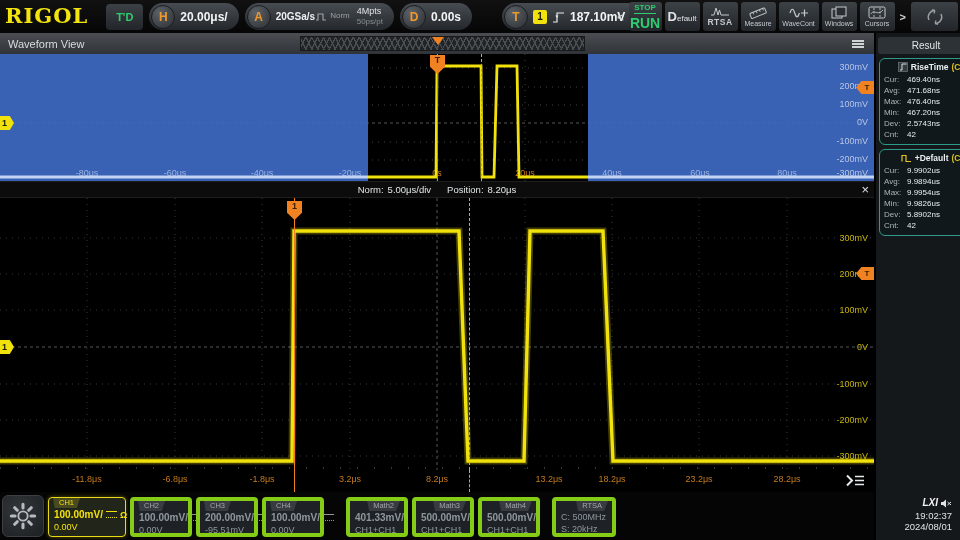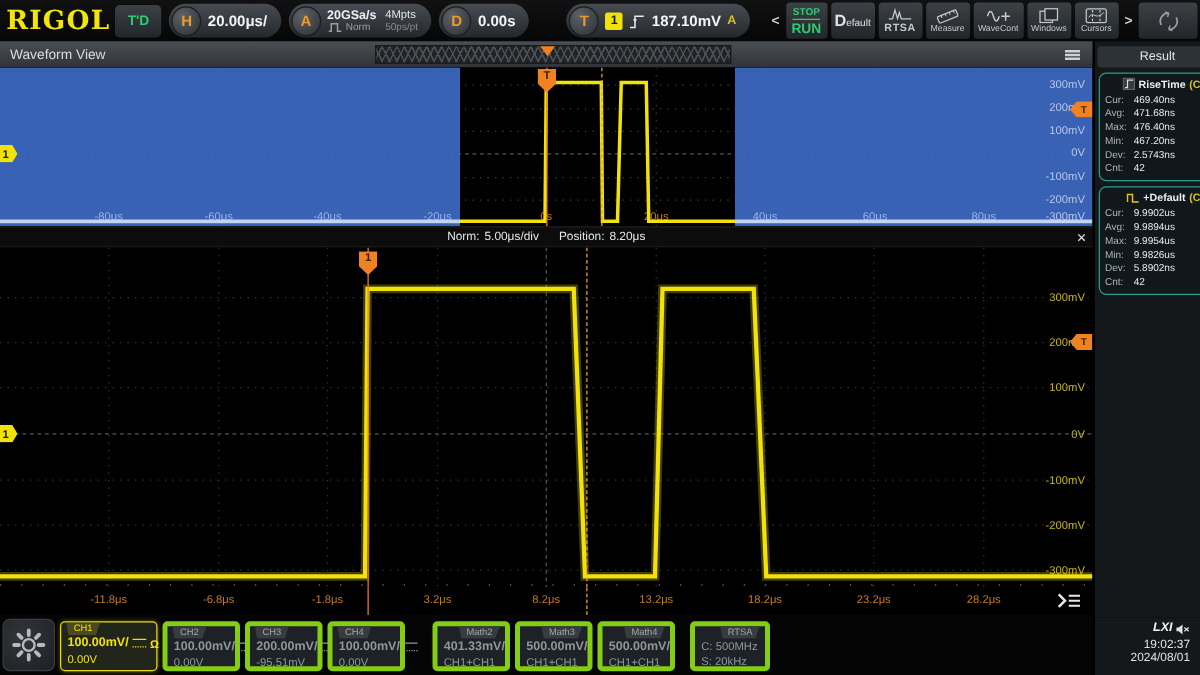--- a/index.html
+++ b/index.html
@@ -6,48 +6,48 @@
   html,body { background:#000; }
   #scene {
     position: relative; width: 960px; height: 540px; background:#000;
     font-family: "Liberation Sans", sans-serif; overflow: hidden; color:#ddd;
   }
   
   .hdr { position:absolute; left:0; top:0; width:960px; height:33px;
          background:linear-gradient(#111,#060606); display:flex; align-items:center; padding:0 3px; }
   .logo { font-family:"DejaVu Serif", serif; font-weight:bold; font-size:21px;
           color:#f2e40c; letter-spacing:1px; padding:0 4px 2px 2px; }
-  .td-btn { width:37px; height:26px; border-radius:4px; margin-left:0;
+  .td-btn { width:37px; height:26px; border-radius:4px; margin-left:14px;
             background:linear-gradient(#3c4146,#22262a); color:#2ecc71; font-weight:bold;
             font-size:11px; display:flex; align-items:center; justify-content:center; }
   .pill { display:flex; align-items:center; gap:5px; height:27px; margin-left:6px;
           background:linear-gradient(#474c52,#24282c); border-radius:15px; padding:1px 11px 1px 2px; }
   .cbtn { width:24px; height:24px; border-radius:50%; flex:0 0 auto;
           background:radial-gradient(circle at 35% 30%, #5d6268, #2b2f33);
           color:#f0982a; font-weight:bold; font-size:12px;
           display:flex; align-items:center; justify-content:center; border:1px solid #1a1d20; }
   .pillval { color:#f2f4f6; font-weight:bold; font-size:12px; white-space:nowrap; }
-  .acol { display:flex; flex-direction:column; line-height:1.1; }
+  .acol { display:flex; flex-direction:row; line-height:1.1; }
   .arate { color:#eef1f3; font-weight:bold; font-size:10px; }
   .anorm { display:flex; align-items:center; gap:3px; color:#9aa0a6; font-size:8px; }
   .acol2 { display:flex; flex-direction:column; line-height:1.2; margin-left:2px; }
   .adepth { color:#dfe3e6; font-size:9px; }
   .ares { color:#878d93; font-size:8px; }
   .tsrc { width:14px; height:14px; background:#f2e20c; color:#1a1a00; border-radius:2px;
           font-size:10px; font-weight:bold; display:flex; align-items:center; justify-content:center; }
   .tsuffix { color:#d8c020; font-weight:bold; font-size:10px; }
   .scrollarrow { color:#cfd3d6; font-size:11px; font-weight:bold; padding:0 2px; }
   .toolbar { position:absolute; right:2px; top:2px; display:flex; gap:3px; align-items:center; }
   .tool { width:35px; height:29px; border-radius:3px; background:linear-gradient(#3c4146,#22262a);
           display:flex; flex-direction:column; align-items:center; justify-content:center;
           font-size:7px; color:#c4c9cd; gap:1px; }
   .tool svg { display:block; }
   .runstop { width:33px; }
   .stop { color:#2ecc71; font-size:8px; font-weight:bold; border-bottom:1px solid #2ecc71; padding-bottom:1px; }
-  .run  { color:#2ecc71; font-size:11px; font-weight:bold; }
+  .run  { color:#2ecc71; font-size:14px; font-weight:bold; }
   .def { display:block; font-size:8px; color:#dfe3e6; }
   .def::first-letter { font-size:13px; font-weight:bold; }
   .rtsalbl { font-size:8.5px; font-weight:bold; letter-spacing:.5px; }
   .knob { width:47px; height:29px; }
   
   .titlebar { position:absolute; left:0; top:33px; width:874px; height:21px;
               background:linear-gradient(#4a4e52,#303438); display:flex; align-items:center;
               padding:0 8px; font-size:11px; color:#d9dcde; }
   .hamburger { position:absolute; right:10px; top:7px; width:12px; height:8px; cursor:pointer; }
   .hamburger i { display:block; height:1.5px; background:#cfd3d6; margin-bottom:1.6px; }
@@ -362,21 +362,21 @@
     <div class="chtag" style="top:142px">1</div>
     <div class="ttag" style="top:69px">T</div>
   </div>
 
   <div class="axis2">
     <span class="lbl tl tl-amber" style="left:62px;top:4px">-11.8μs</span>
     <span class="lbl tl tl-amber" style="left:150px;top:4px">-6.8μs</span>
     <span class="lbl tl tl-amber" style="left:237px;top:4px">-1.8μs</span>
     <span class="lbl tl tl-amber" style="left:325px;top:4px">3.2μs</span>
     <span class="lbl tl tl-amber" style="left:412px;top:4px">8.2μs</span>
-    <span class="lbl tl tl-amber" style="left:500px;top:4px">13.2μs</span>
+    <span class="lbl tl tl-amber" style="left:524px;top:4px">13.2μs</span>
     <span class="lbl tl tl-amber" style="left:587px;top:4px">18.2μs</span>
     <span class="lbl tl tl-amber" style="left:674px;top:4px">23.2μs</span>
     <span class="lbl tl tl-amber" style="left:762px;top:4px">28.2μs</span>
     <div class="vline vsolid" style="left:294px;height:22px"></div>
     <div class="vline vdash" style="left:469px;height:22px"></div>
     <div class="zoommenu">
       <svg width="22" height="15" viewBox="0 0 22 15">
         <path d="M2 2.5l5 5-5 5" fill="none" stroke="#e6e9eb" stroke-width="2"></path>
         <path d="M10 3.5h9M10 7.5h9M10 11.5h9" stroke="#e6e9eb" stroke-width="1.6"></path>
       </svg>

